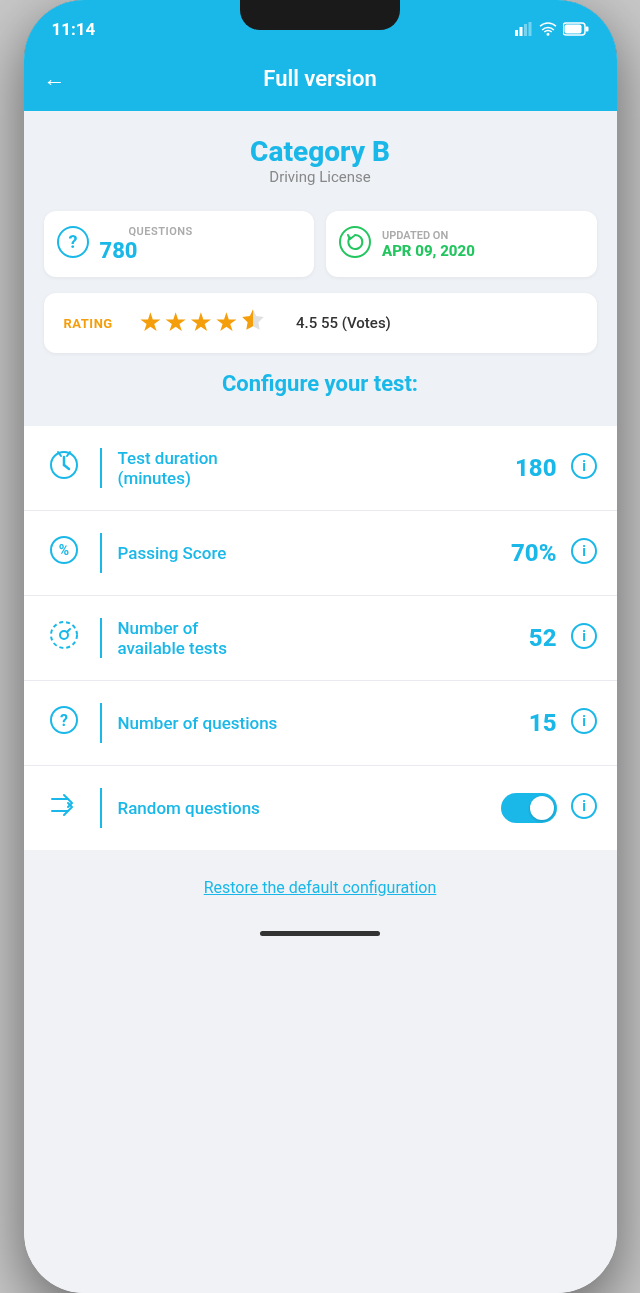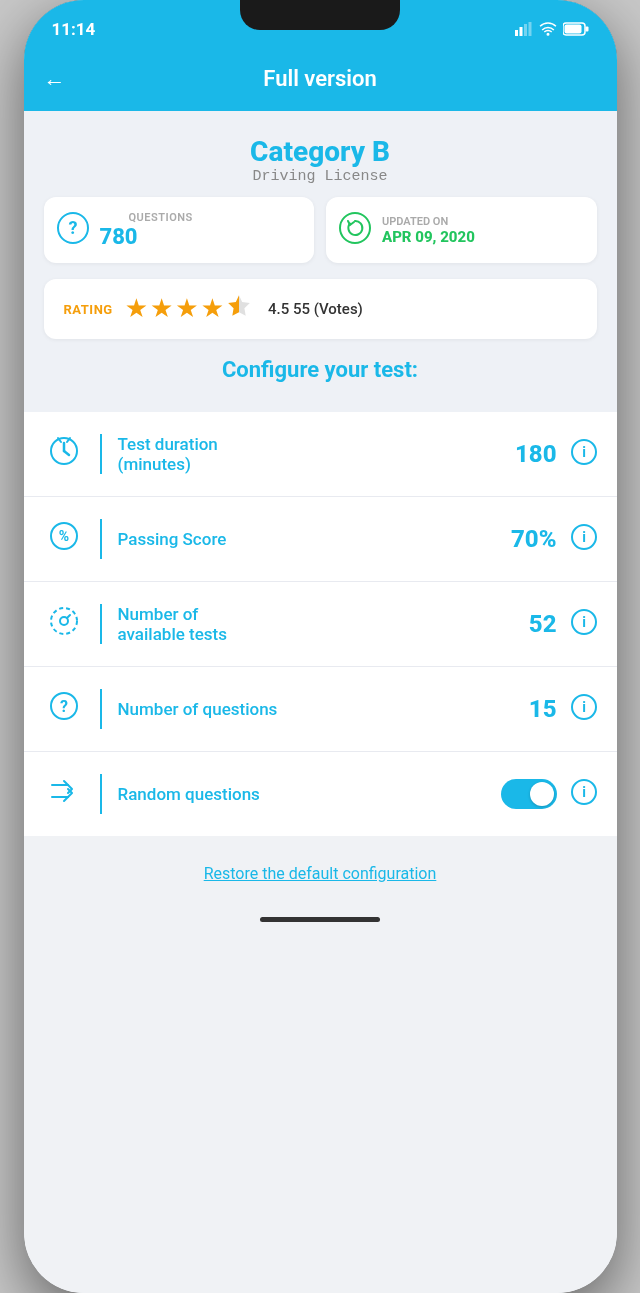--- a/index.html
+++ b/index.html
@@ -102,22 +102,21 @@
     .category-title {
       color: #1ab8e8;
       font-size: 28px;
       font-weight: 800;
       margin-bottom: 0;
     }
 
     .category-subtitle {
       color: #888;
       font-size: 15px;
-      margin-bottom: 12px;
-      font-family: Liberation Mono, monospace;
+      margin-bottom: 25px;
     }
 
     .info-cards {
       display: flex;
       gap: 12px;
       margin-bottom: 16px;
     }
 
     .info-card {
       flex: 1;
@@ -167,21 +166,21 @@
       font-size: 15px;
       font-weight: 800;
     }
 
     .rating-card {
       background: white;
       border-radius: 12px;
       padding: 14px 20px;
       display: flex;
       align-items: center;
-      gap: 12px;
+      gap: 26px;
       box-shadow: 0 1px 4px rgba(0,0,0,0.06);
       margin-bottom: 18px;
     }
 
     .rating-label {
       color: #f59e0b;
       font-size: 13px;
       font-weight: 700;
       letter-spacing: 0.5px;
     }

